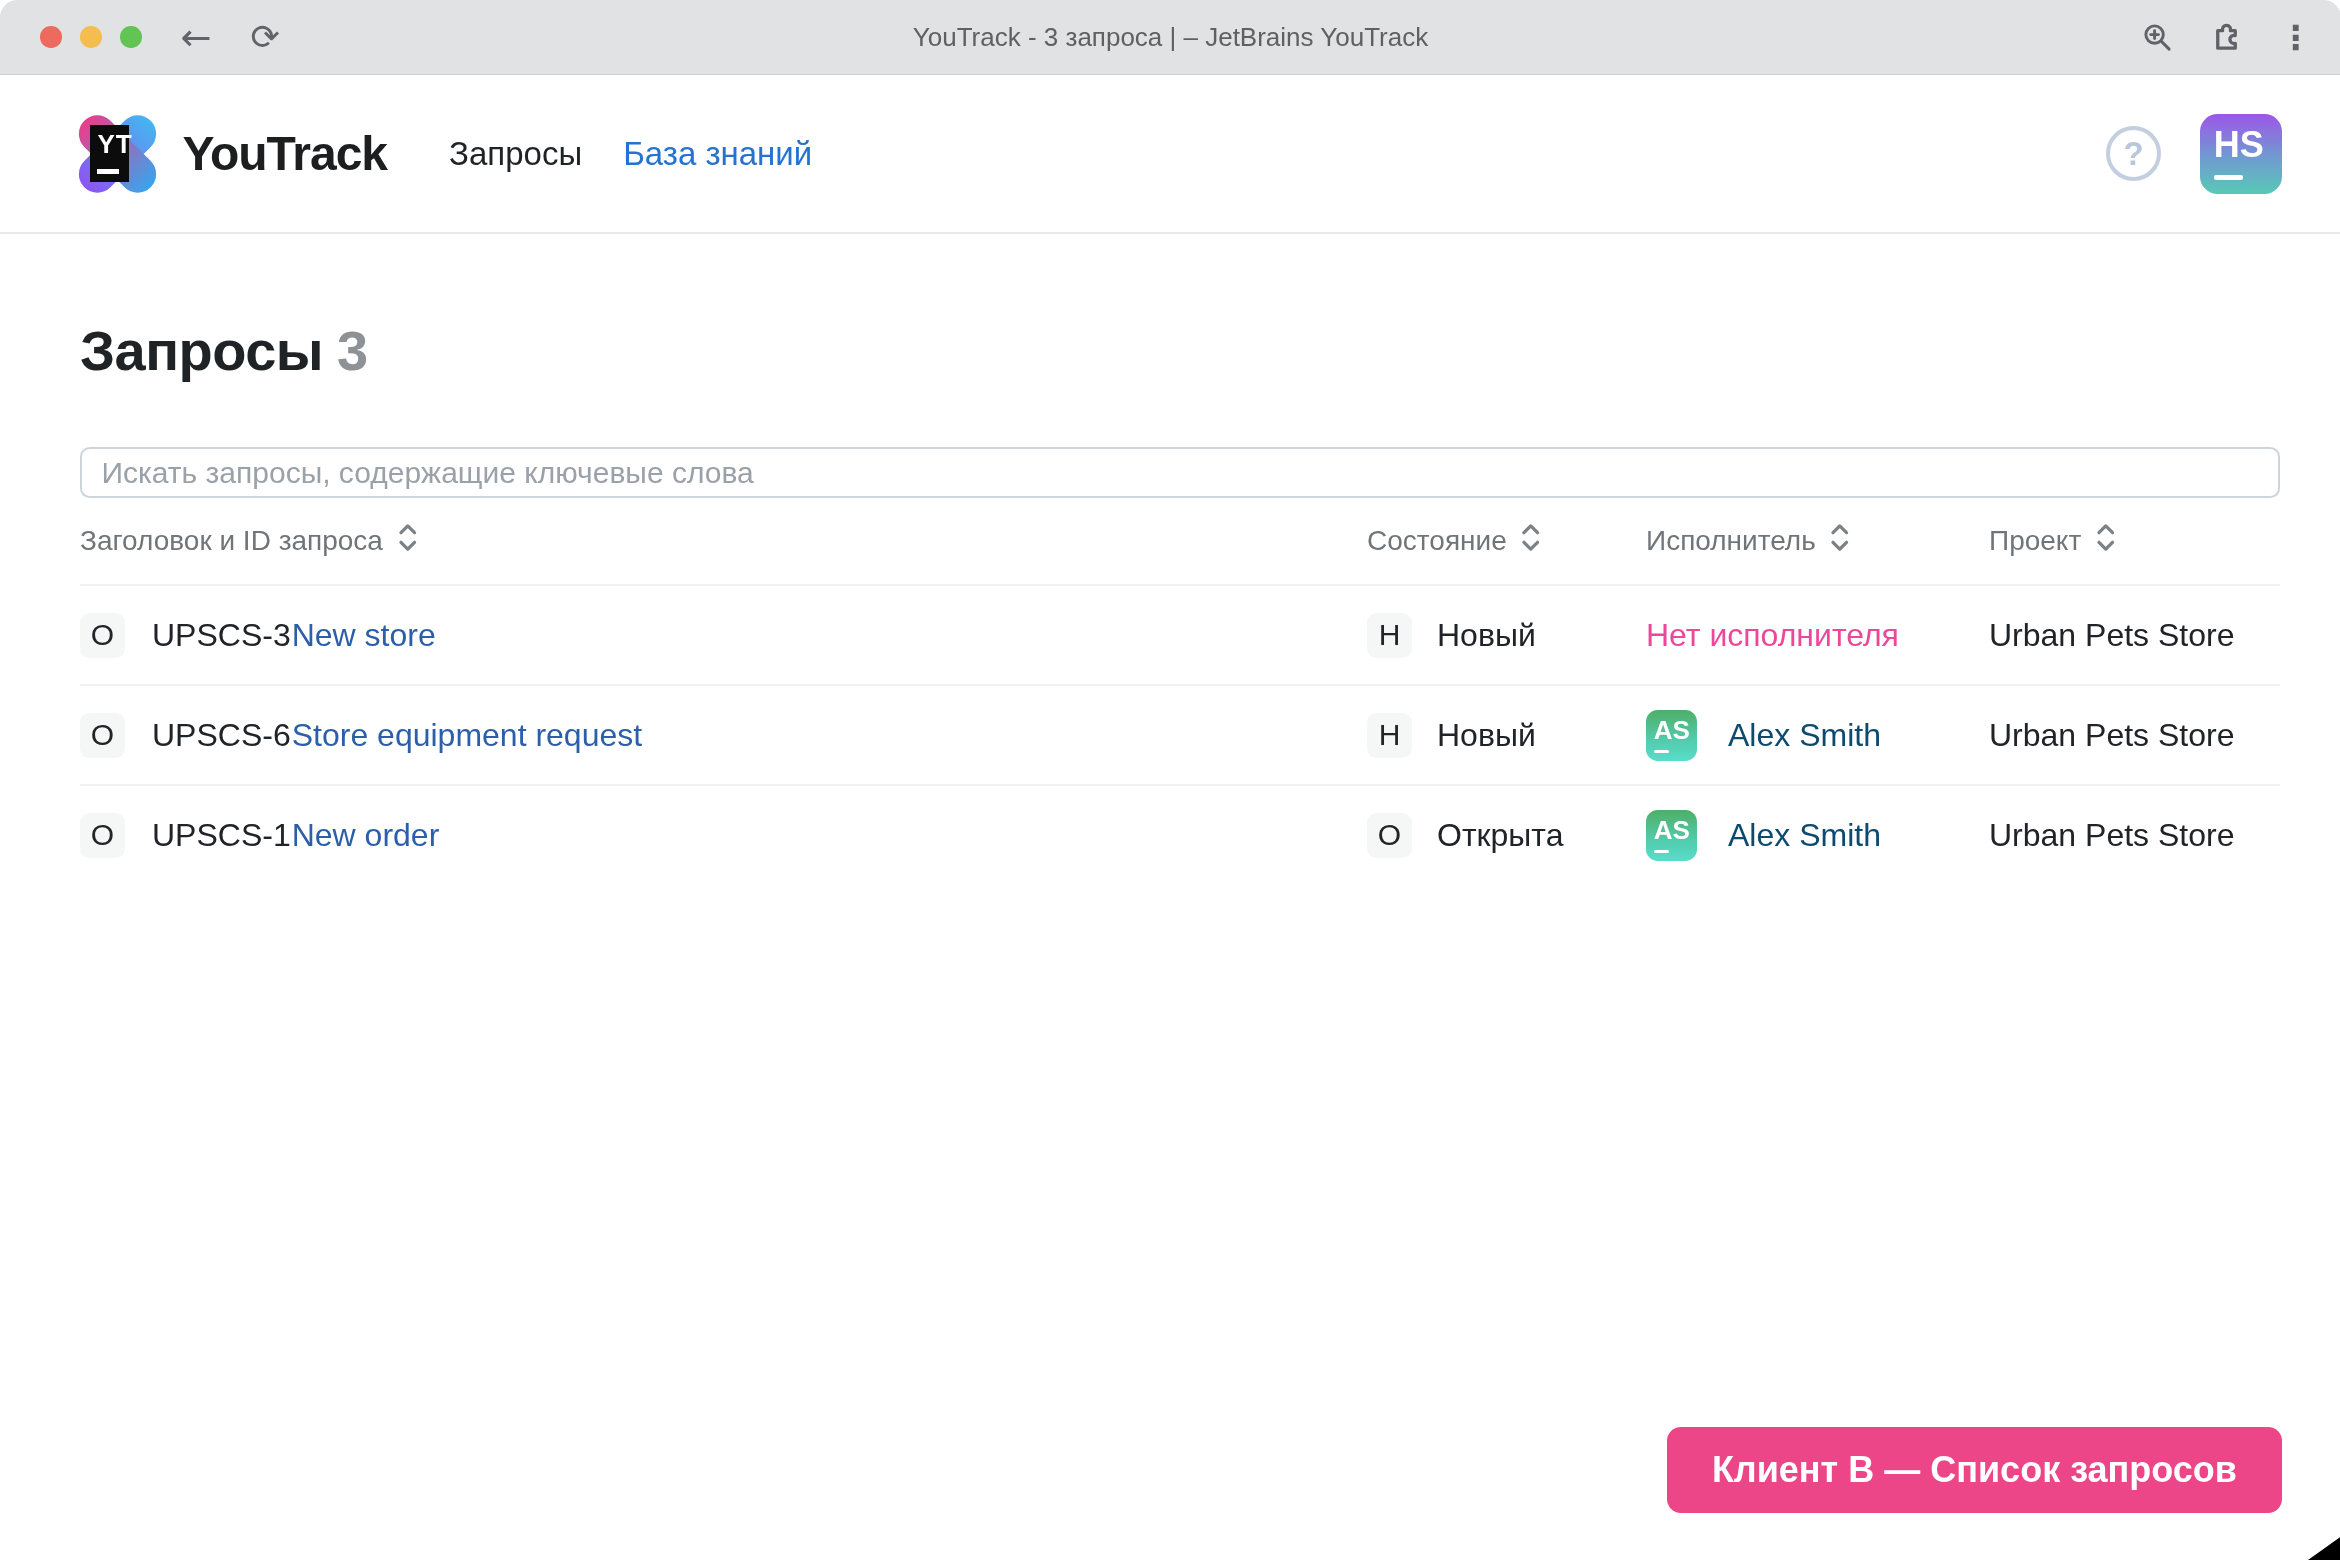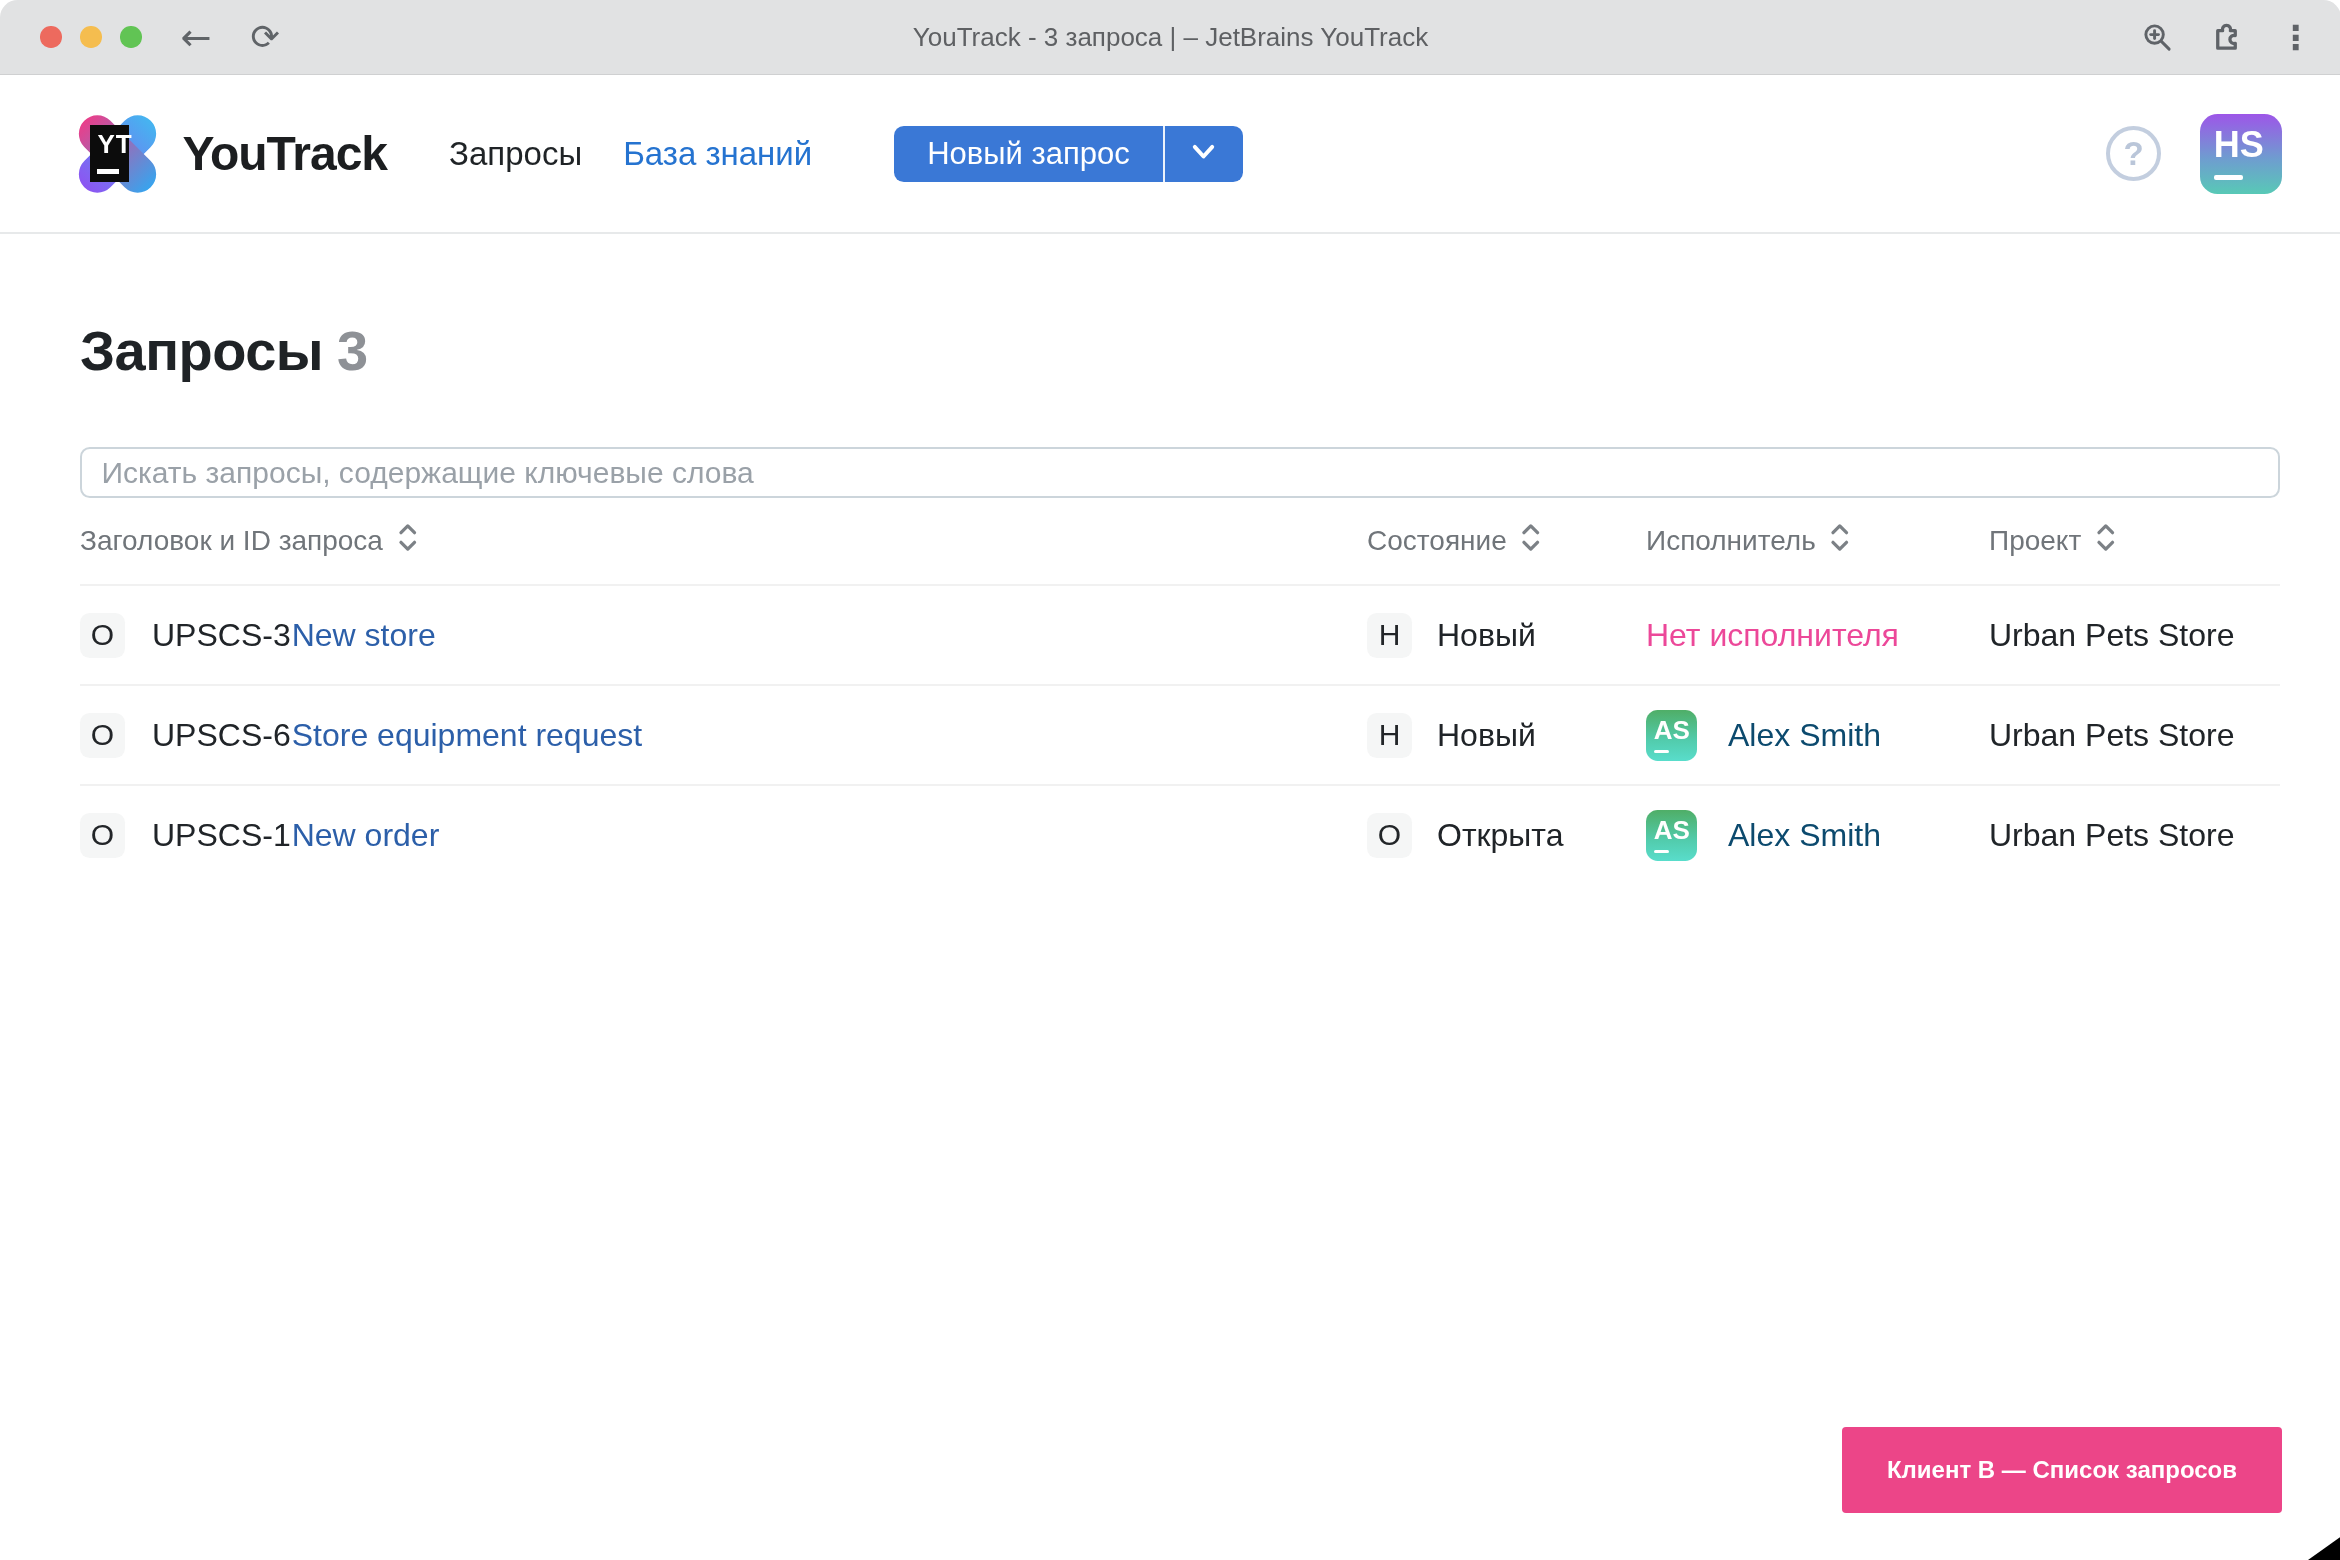--- a/index.html
+++ b/index.html
@@ -75,22 +75,22 @@
   .assignee-name{font-size:32px;color:#0c4a6e;margin-left:31px;white-space:nowrap;}
   .unassigned{font-size:32px;color:#ec4899;white-space:nowrap;}
   .avatar-as{width:51px;height:51px;border-radius:11.7px;flex:none;
     background:linear-gradient(180deg,#4fae67 0%,#52ccad 60%,#59ddcb 100%);
     display:flex;flex-direction:column;align-items:flex-start;justify-content:center;padding-left:7.8px;box-sizing:border-box;}
   .avatar-as .ini{color:#fff;font-size:26px;font-weight:700;line-height:1;}
   .avatar-as .us{width:15.6px;height:2.9px;background:#fff;border-radius:2px;margin-top:6.8px;}
   .projtext{font-size:32px;color:#202428;white-space:nowrap;}
 
   
-  .client-fab{position:absolute;right:59px;bottom:47px;height:86px;padding:0 45px;border:none;border-radius:4px;
-    background:#ec4588;color:#fff;font-size:24px;font-weight:700;cursor:pointer;font-family:inherit;}
+  .client-fab{position:absolute;right:59px;bottom:47px;height:86px;padding:0 45px;border:none;border-radius:14px;
+    background:#ec4588;color:#fff;font-size:36px;font-weight:700;cursor:pointer;font-family:inherit;}
   .cursor{position:absolute;right:0;bottom:0;width:33px;height:23.4px;background:#000;
     clip-path:polygon(100% 0,100% 100%,0 100%);}
 </style>
 </head>
 <body>
 
 <div class="window">
 
   <div class="chrome">
     <div class="traffic">
@@ -130,30 +130,20 @@
       <div class="yt-box">
         <div class="yt-txt">YT</div>
         <div class="yt-underscore"></div>
       </div>
     </div>
     <div class="wordmark">YouTrack</div>
     <nav class="top-nav">
       <button class="nav-item">Запросы</button>
       <button class="nav-item link">База знаний</button>
     </nav>
-    <div class="btn-group">
-      <button class="btn-primary">Новый запрос</button>
-      <button class="btn-caret">
-        <span>
-          <svg width="33" height="23.4" viewBox="0 0 34 24">
-              <path d="M8 7 L17 17 L26 7" fill="none" stroke="#fff" stroke-width="4" stroke-linecap="round" stroke-linejoin="round"></path>
-            </svg>
-        </span>
-      </button>
-    </div>
     <div class="spacer"></div>
     <button class="help-btn">?</button>
     <button class="avatar-hs">
       <span class="ini">HS</span>
       <span class="us"></span>
     </button>
   </div>
 
   <div class="main">
     <h1 class="page-title">

